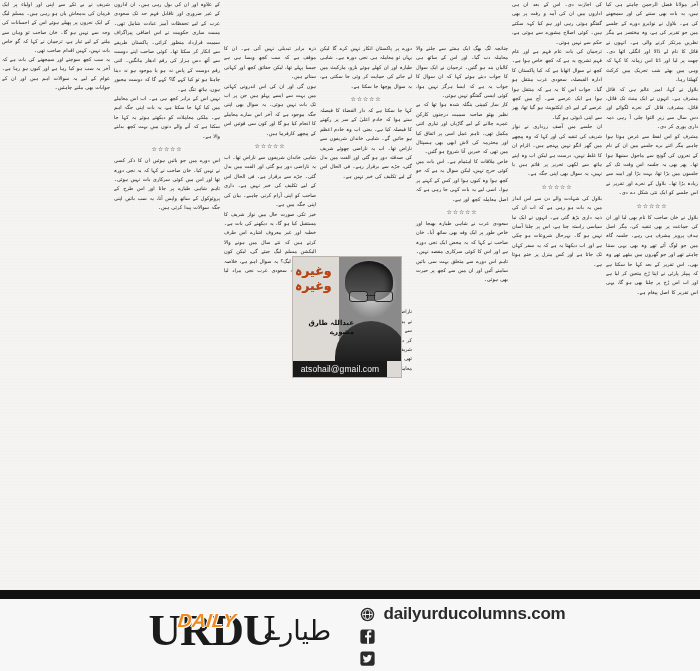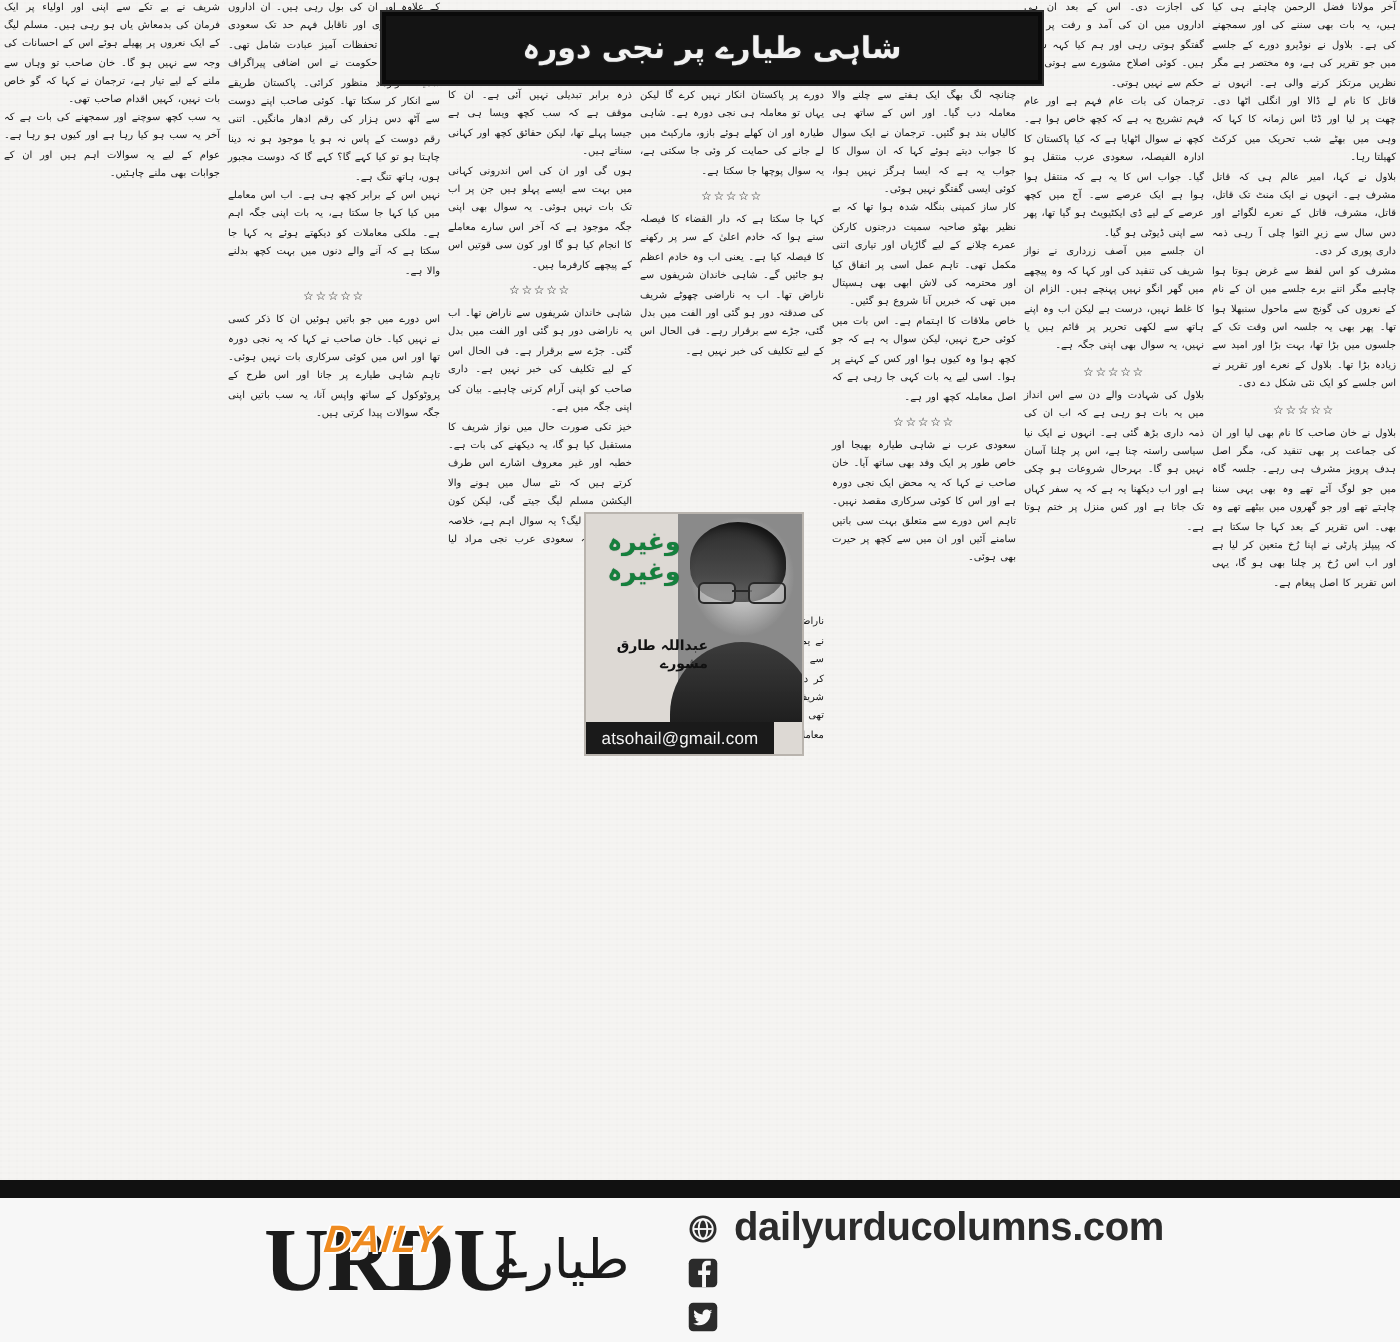--- a/index.html
+++ b/index.html
@@ -151,22 +151,22 @@
   #author-glasses .lens.r { right: 0; }
   #author-glasses .bridge {
     position: absolute; left: 17px; top: 4px;
     width: 10px; height: 1px; background: #2b2822;
   }
 
   
   #column-masthead {
     position: absolute; left: 2px; top: 6px;
     width: 54px;
-    direction: rtl; text-align: center;
-    color: #15803d;
+    direction: rtl; text-align: left;
+    color: #c2410c;
     font-family: "DejaVu Sans", "Liberation Sans", sans-serif;
     font-size: 12.5px;
     font-weight: bold;
     line-height: 15px;
     z-index: 3;
     text-shadow: 0 0 .5px rgba(0,0,0,.5);
   }
   #author-name {
     position: absolute; left: 3px; top: 62px;
     width: 58px;
@@ -263,21 +263,21 @@
     display: flex; align-items: center; gap: 8px;
     height: 19px;
   }
   .social-icon {
     width: 15px; height: 15px;
     flex: 0 0 auto;
     display: block;
   }
   .social-text {
     font-family: "Liberation Sans", sans-serif;
-    font-size: 20px;
+    font-size: 17px;
     font-weight: bold;
     color: #2b2b2b;
     letter-spacing: -.2px;
     line-height: 16px;
     white-space: nowrap;
   }
 </style>
 </head>
 <body>
 
@@ -335,23 +335,20 @@
       <div class="urdu-block">نہیں اس کے برابر کچھ ہی ہے۔ اب اس معاملے میں کیا کہا جا سکتا ہے، یہ بات اپنی جگہ اہم ہے۔ ملکی معاملات کو دیکھتے ہوئے یہ کہا جا سکتا ہے کہ آنے والے دنوں میں بہت کچھ بدلنے والا ہے۔</div>
       <div class="stars">☆☆☆☆☆</div>
       <div class="urdu-block">اس دورے میں جو باتیں ہوئیں ان کا ذکر کسی نے نہیں کیا۔ خان صاحب نے کہا کہ یہ نجی دورہ تھا اور اس میں کوئی سرکاری بات نہیں ہوئی۔ تاہم شاہی طیارے پر جانا اور اس طرح کے پروٹوکول کے ساتھ واپس آنا، یہ سب باتیں اپنی جگہ سوالات پیدا کرتی ہیں۔</div>
     </div>
 
     <div class="col" style="right:588px; width:112px;">
       <div class="urdu-block tight">شریف نے بے تکے سے اپنی اور اولیاء پر ایک فرمان کی بدمعاش یاں ہو رہی ہیں۔ مسلم لیگ کے ایک نعروں پر پھیلے ہوئے اس کے احسانات کی وجہ سے نہیں ہو گا۔ خان صاحب تو وہاں سے ملنے کے لیے تیار ہے، ترجمان نے کہا کہ گو خاص بات نہیں، کہیں اقدام صاحب تھی۔</div>
       <div class="urdu-block tight">یہ سب کچھ سوچنے اور سمجھنے کی بات ہے کہ آخر یہ سب ہو کیا رہا ہے اور کیوں ہو رہا ہے۔ عوام کے لیے یہ سوالات اہم ہیں اور ان کے جوابات بھی ملنے چاہئیں۔</div>
     </div>
 
-    <div id="title-banner">
-      <div class="title-text">شاہی طیارے پر نجی دورہ</div>
-    </div>
 
     <div id="author-block">
       <div id="author-photo"></div>
       <div id="author-glasses">
         <span class="lens l"></span>
           <span class="bridge"></span>
           <span class="lens r"></span>
       </div>
       <div id="column-masthead">وغیرہ وغیرہ</div>
       <div id="author-name">عبداللہ طارق مشورے</div>

